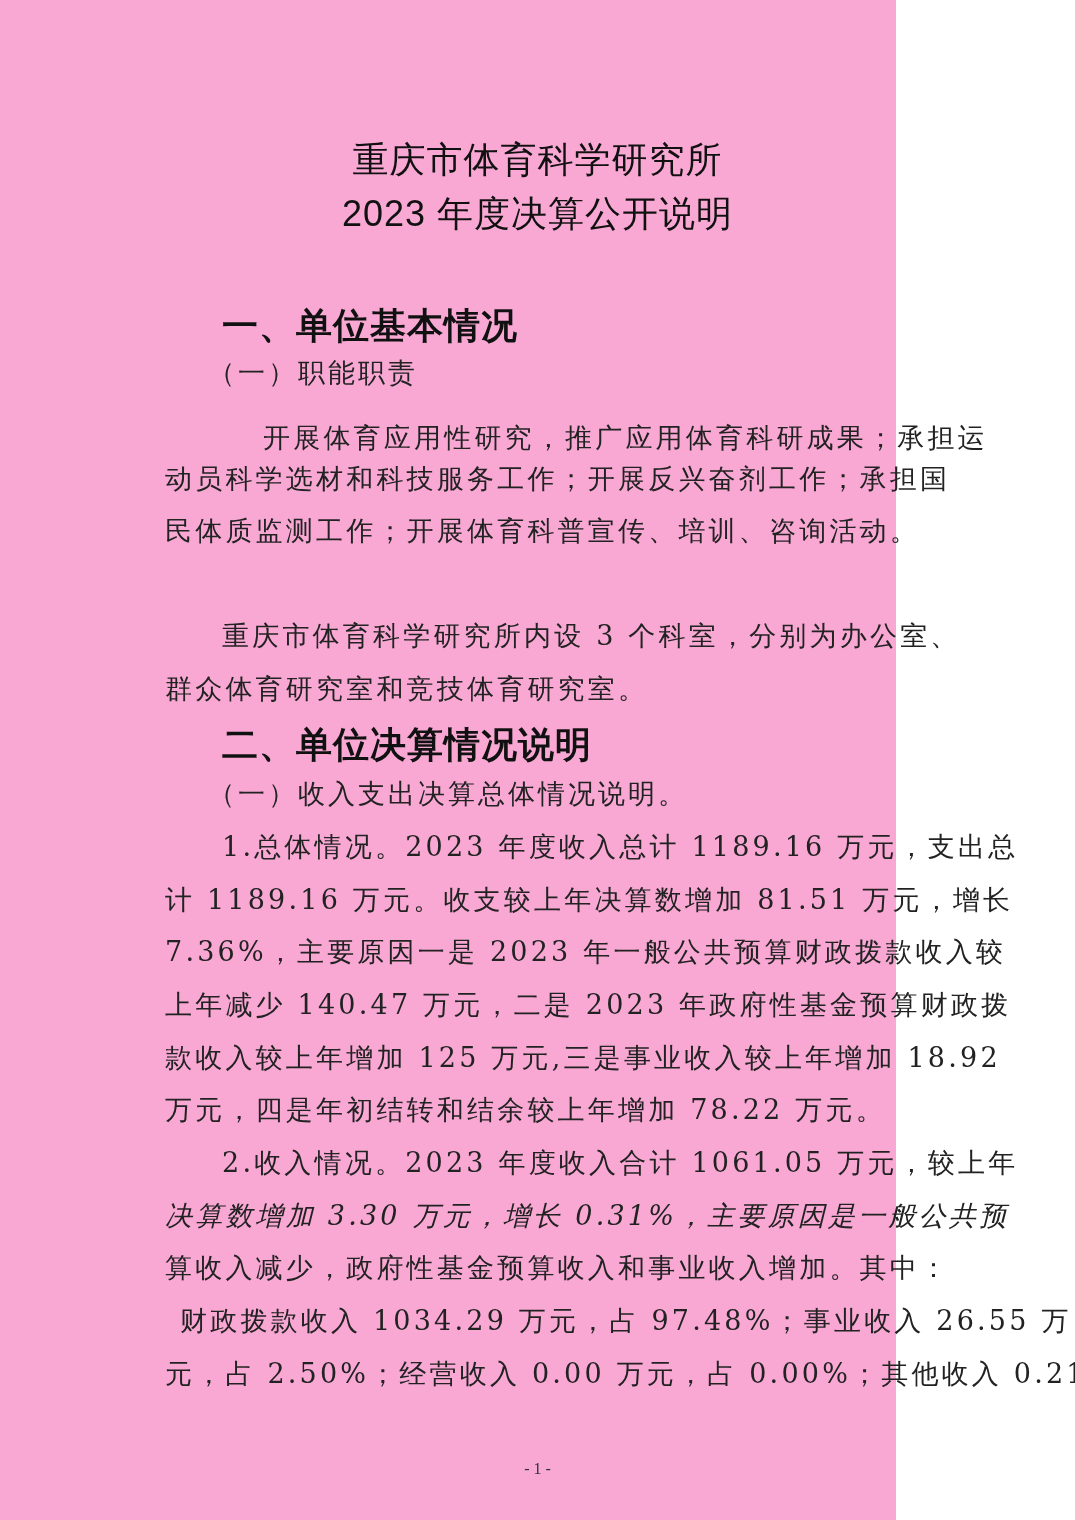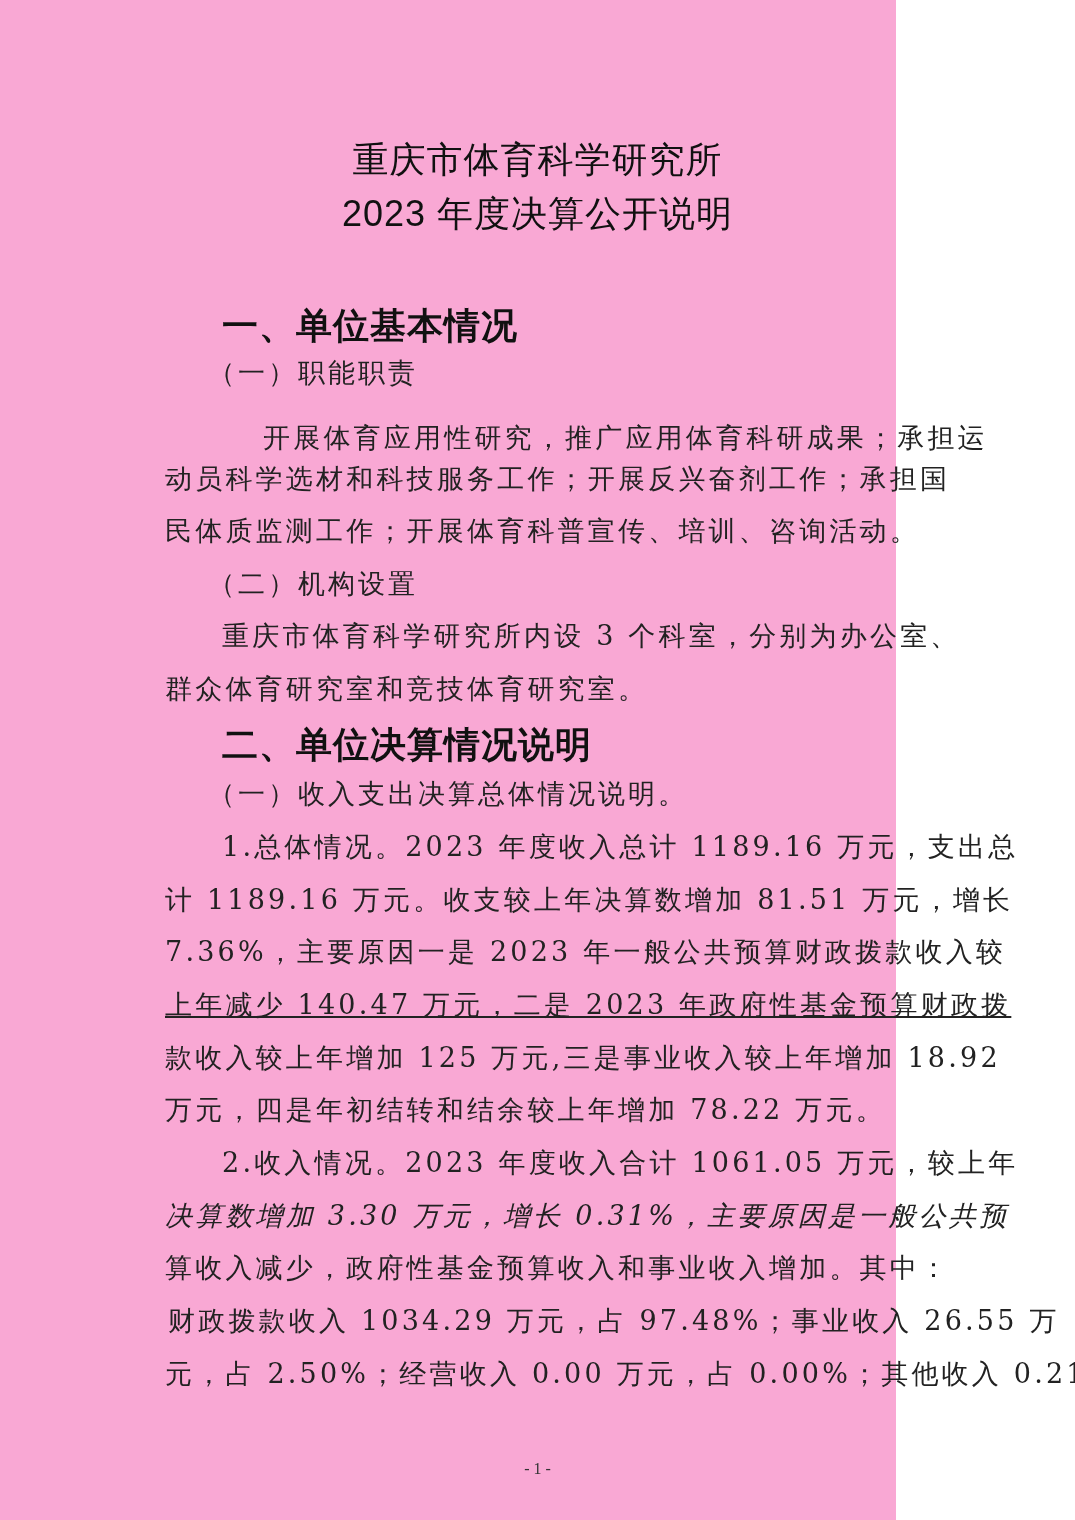--- a/index.html
+++ b/index.html
@@ -20,34 +20,33 @@
 <div class="page">
   <div class="title t1">重庆市体育科学研究所</div>
   <div class="title t2">2023 年度决算公开说明</div>
 
   <div class="line h1" style="left:222px; top:302px;">一、单位基本情况</div>
   <div class="line h2" style="left:208px; top:355px;">（一）职能职责</div>
   <div class="line" style="left:222px; top:420px;margin-left:41px;">开展体育应用性研究，推广应用体育科研成果；承担运</div>
   <div class="line" style="left:165px; top:461px;">动员科学选材和科技服务工作；开展反兴奋剂工作；承担国</div>
   <div class="line" style="left:165px; top:513px;">民体质监测工作；开展体育科普宣传、培训、咨询活动。</div>
 
-  <div class="line h2" style="left:208px; top:566px;">（二）机构设置</div>
   <div class="line" style="left:222px; top:618px;">重庆市体育科学研究所内设 3 个科室，分别为办公室、</div>
   <div class="line" style="left:165px; top:671px;text-align:center;">群众体育研究室和竞技体育研究室。</div>
 
   <div class="line h1" style="left:222px; top:721px;">二、单位决算情况说明</div>
   <div class="line h2" style="left:208px; top:776px;">（一）收入支出决算总体情况说明。</div>
 
   <div class="line" style="left:222px; top:829px;">1.总体情况。2023 年度收入总计 1189.16 万元，支出总</div>
   <div class="line" style="left:165px; top:882px;">计 1189.16 万元。收支较上年决算数增加 81.51 万元，增长</div>
   <div class="line" style="left:165px; top:934px;">7.36%，主要原因一是 2023 年一般公共预算财政拨款收入较</div>
-  <div class="line" style="left:165px; top:987px;text-decoration:underline;">上年减少 140.47 万元，二是 2023 年政府性基金预算财政拨</div>
+  <div class="line" style="left:165px; top:987px;">上年减少 140.47 万元，二是 2023 年政府性基金预算财政拨</div>
   <div class="line" style="left:165px; top:1040px;">款收入较上年增加 125 万元,三是事业收入较上年增加 18.92</div>
   <div class="line" style="left:165px; top:1092px;">万元，四是年初结转和结余较上年增加 78.22 万元。</div>
 
   <div class="line" style="left:222px; top:1145px;">2.收入情况。2023 年度收入合计 1061.05 万元，较上年</div>
   <div class="line" style="left:165px; top:1198px;font-style:italic;">决算数增加 3.30 万元，增长 0.31%，主要原因是一般公共预</div>
   <div class="line" style="left:165px; top:1250px;">算收入减少，政府性基金预算收入和事业收入增加。其中：</div>
-  <div class="line" style="left:168px; top:1303px;">财政拨款收入 1034.29 万元，占 97.48%；事业收入 26.55 万</div>
+  <div class="line" style="left:180px; top:1303px;">财政拨款收入 1034.29 万元，占 97.48%；事业收入 26.55 万</div>
   <div class="line" style="left:165px; top:1356px;">元，占 2.50%；经营收入 0.00 万元，占 0.00%；其他收入 0.21</div>
 
   <div class="footer">- 1 -</div>
 </div>
 
 </body></html>

